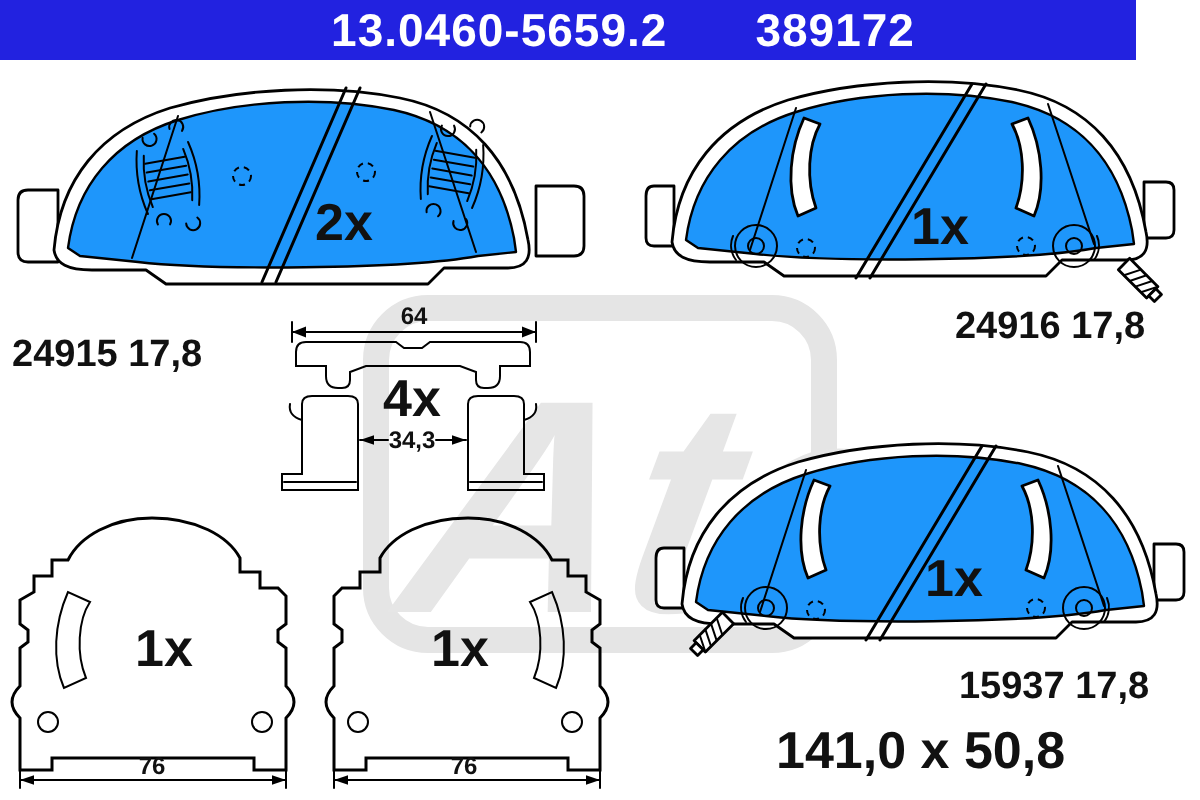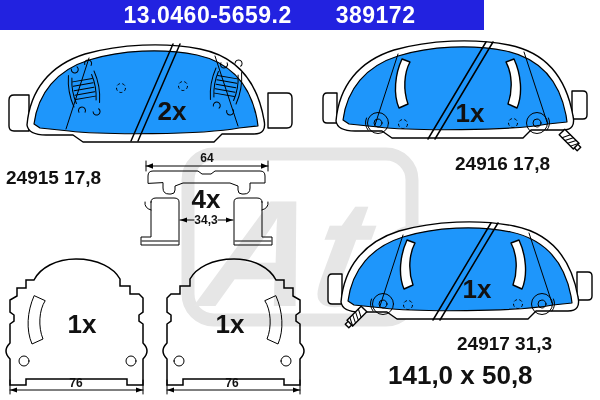--- a/index.html
+++ b/index.html
@@ -3,37 +3,37 @@
 <meta charset="utf-8">
 <style>
   html,body{margin:0;padding:0;background:#888;}
   .stage{
     position:relative;width:600px;height:400px;background:#ffffff;
     overflow:hidden;font-family:"Liberation Sans",sans-serif;margin:0 auto;
   }
   .abs{position:absolute;}
   
   .header{
-    position:absolute;left:0;top:0;width:484px;height:30px;
+    position:absolute;left:0;top:0;width:568px;height:30px;
     background:#2222E0;color:#fff;display:flex;align-items:center;
     justify-content:center;gap:44px;padding-left:55px;box-sizing:border-box;
     font-weight:bold;font-size:23px;letter-spacing:.5px;
   }
   
   svg{overflow:visible;}
   .ln{stroke:#000;stroke-width:1.5;fill:none;stroke-linecap:round;}
   .thin{stroke:#000;stroke-width:1;fill:none;stroke-linecap:round;}
   .wh{fill:#fff;stroke:#000;stroke-width:1.4;stroke-linejoin:round;}
   .blue{fill:#1E96FB;stroke:#000;stroke-width:1.2;stroke-linejoin:round;}
   .dash{fill:none;stroke:#000;stroke-width:1;stroke-dasharray:3 2.5;}
   .arr{fill:#000;stroke:none;}
   .qty{font-family:"Liberation Sans",sans-serif;font-weight:bold;font-size:26px;fill:#111;text-anchor:middle;}
   .dim{font-family:"Liberation Sans",sans-serif;font-weight:bold;font-size:12px;fill:#111;text-anchor:middle;}
   .plabel{position:absolute;font-weight:bold;font-size:19px;color:#111;white-space:nowrap;}
-  .plabel.right{text-align:left;width:140px;}
+  .plabel.right{text-align:center;width:140px;}
   .sizelabel{position:absolute;font-weight:bold;font-size:26px;color:#111;white-space:nowrap;}
 </style>
 </head>
 <body>
 
 <div class="stage">
 
   <svg class="abs" style="left:178px;top:140px" width="420" height="200" viewBox="0 0 420 200">
     <rect x="10" y="14" width="224" height="166" rx="26" fill="none" stroke="#E5E5E5" stroke-width="13"></rect>
     <text x="30" y="166" font-size="152" font-style="italic" font-weight="bold" fill="#E6E6E6" transform="translate(18,0) skewX(-10)">Ate</text>
@@ -199,16 +199,16 @@
         <line class="thin" x1="-4" y1="8" x2="4" y2="12"></line>
       <line class="thin" x1="-4" y1="12" x2="4" y2="16"></line>
         <line class="thin" x1="-4" y1="16" x2="4" y2="20"></line>
       <rect x="-2.5" y="20" width="5" height="4" class="wh" stroke-width="1.1"></rect>
     </g>
     <text class="qty" x="159" y="89">1x</text>
   </svg>
 
   <div class="plabel" style="left:6px;top:167px">24915 17,8</div>
   <div class="plabel right" style="left:455px;top:153px">24916 17,8</div>
-  <div class="plabel right" style="left:457px;top:333px">24917 31,3</div>
+  <div class="plabel right" style="left:457px;top:333px">15937 17,8</div>
   <div class="sizelabel" style="left:388px;top:360px">141,0 x 50,8</div>
 
 </div>
 
 </body></html>

